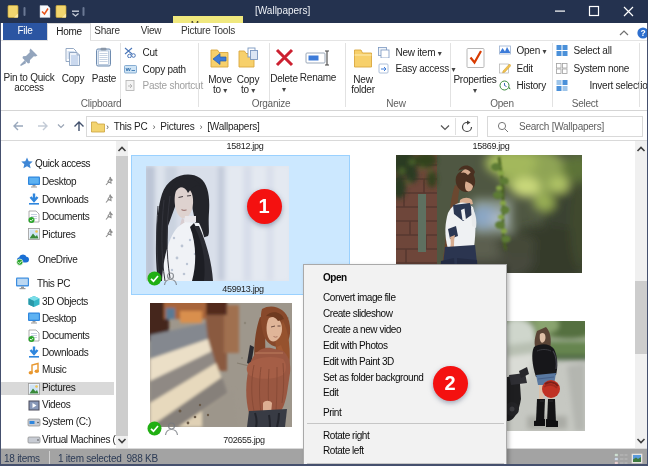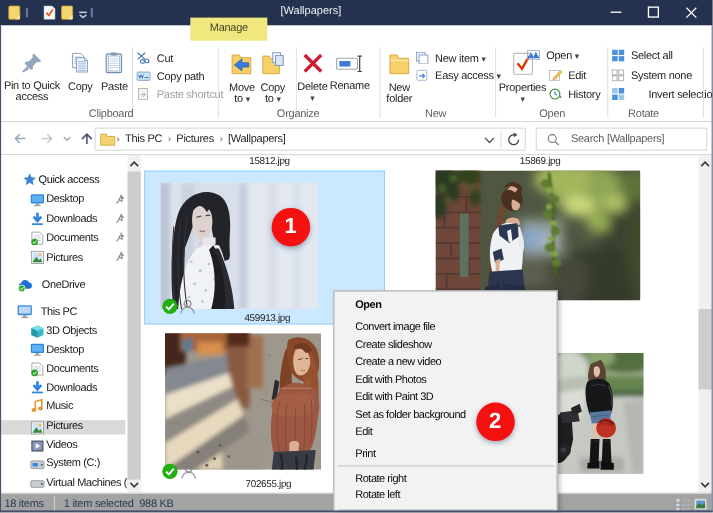--- a/index.html
+++ b/index.html
@@ -67,20 +67,33 @@
  </svg>
  <div id="managetab">Manage</div>
  <div id="wintitle">[Wallpapers]</div>
  <svg class="abs" style="left:552px;top:0" width="96 " height="23" viewBox="0 0 96 23">
   <rect x="3" y="10.5" width="10" height="1.2" fill="#fff"></rect>
   <rect x="37.5" y="6.5" width="9" height="9" fill="none" stroke="#fff" stroke-width="1.2"></rect>
   <path d="M72 7 L81 16 M81 7 L72 16" stroke="#fff" stroke-width="1.2"></path>
  </svg>
 </div>
 
+<div id="tabrow">
+ <div id="filetab">File</div>
+ <div id="hometab" class="tab">Home</div>
+ <div style="position:absolute;left:47px;top:16px;width:42px;height:2px;background:#fff;"></div>
+ <div class="tab" style="left:84px;width:44px;">Share</div>
+ <div class="tab" style="left:129px;width:42px;">View</div>
+ <div class="tab" style="left:172px;width:70px;">Picture Tools</div>
+ <svg class="abs" style="left:617px;top:4px" width="32" height="12" viewBox="0 0 32 12">
+  <path d="M2 8 L6 4 L10 8" stroke="#707070" stroke-width="1.2" fill="none"></path>
+  <circle cx="25" cy="6" r="5.6" fill="#2e6fce"></circle>
+  <text x="25" y="9" font-size="8.5" fill="#fff" text-anchor="middle" font-family="Liberation Sans" font-weight="bold">?</text>
+ </svg>
+</div>
 
 <div id="ribbon">
 
  <div class="bigitem" style="left:0px;width:56px;">
   <svg width="20" height="20" viewBox="0 0 20 20">
           <g fill="#93a5bd">
             <path d="M11.5 1.5 L18.5 8.5 L16.5 9.5 L14.8 9.2 L11 13 L10.8 16 L9 16.5 L3.5 11 L4 9.2 L7 9 L10.8 5.2 L10.5 3.5 Z"></path>
             <path d="M6 14 L2 18 L1.6 18.4 L6.2 15.8 Z" stroke="#93a5bd" stroke-width="1.4"></path>
           </g>
         </svg>
@@ -196,21 +209,21 @@
  <div class="rsep" style="left:449px;"></div>
 
  <div class="bigitem" style="left:452px;width:44px;">
   <svg width="21" height="22" viewBox="0 0 21 22">
    <rect x="2" y="1.5" width="17" height="19" rx="1" fill="#fff" stroke="#b8b8b8" stroke-width="1"></rect>
    <path d="M5.5 10.5 L9.5 15.5 L16 4" stroke="#d83b01" stroke-width="2.2" fill="none"></path>
   </svg>
   <div class="lbl">Properties<br><span class="car">▾</span></div>
  </div>
 
- <div class="smallitem" style="left:478px;top:4px;">
+ <div class="smallitem" style="left:498px;top:4px;">
   <svg width="12" height="11" viewBox="0 0 12 11" style="vertical-align:-2px">
           <path d="M0.5 8 L3.5 3 L6 6.5 L8 2 L11.5 8 Z" fill="#3c7bd9"></path>
           <rect x="0.5" y="1" width="11" height="8" fill="none" stroke="#9ab0d0" stroke-width="0.8"></rect>
         </svg>
   <span style="margin-left:3px">Open <span class="car">▾</span></span>
  </div>
  <div class="smallitem" style="left:498px;top:21.5px;">
   <svg width="12" height="11" viewBox="0 0 12 11" style="vertical-align:-2px">
           <rect x="0.5" y="1" width="9" height="9" fill="#fff" stroke="#b0b0b0" stroke-width="0.7"></rect>
           <path d="M4 8 L10.5 1 L12 2.5 L5.8 9.2 L3.6 9.8 Z" fill="#f2c24e" stroke="#c89a30" stroke-width="0.5"></path>
@@ -250,21 +263,21 @@
  </div>
  <div class="smallitem" style="left:555px;top:38.5px;">
   <svg width="12" height="11" viewBox="0 0 12 11" style="vertical-align:-2px">
           <rect x="0.5" y="0" width="5" height="5" fill="#9ec5ea"></rect>
           <rect x="6.5" y="0" width="5" height="5" fill="#4a90d9"></rect>
           <rect x="0.5" y="6" width="5" height="5" fill="#4a90d9"></rect>
           <rect x="6.5" y="6" width="5" height="5" fill="#9ec5ea"></rect>
         </svg>
   <span style="margin-left:19px">Invert selection</span>
  </div>
- <div class="glabel" style="left:544px;width:80px;">Rotate</div>
+ <div class="glabel" style="left:544px;width:80px;">Select</div>
  <div class="rsep" style="left:638px;"></div>
 </div>
 
 <div id="addrbar">
  <svg class="abs" style="left:10px;top:8px" width="75" height="14" viewBox="0 0 75 14">
   <path d="M12 7 L3 7 M7 3 L3 7 L7 11" stroke="#99a8bc" stroke-width="1.4" fill="none"></path>
   <path d="M27 7 L36 7 M32 3 L36 7 L32 11" stroke="#c3cbd6" stroke-width="1.4" fill="none"></path>
   <path d="M47 5.5 L50 8.5 L53 5.5" stroke="#9aa5b5" stroke-width="1.2" fill="none"></path>
   <path d="M68 12 L68 3.5 M63.5 7.5 L68 3 L72.5 7.5" stroke="#42516d" stroke-width="1.4" fill="none"></path>
  </svg>

